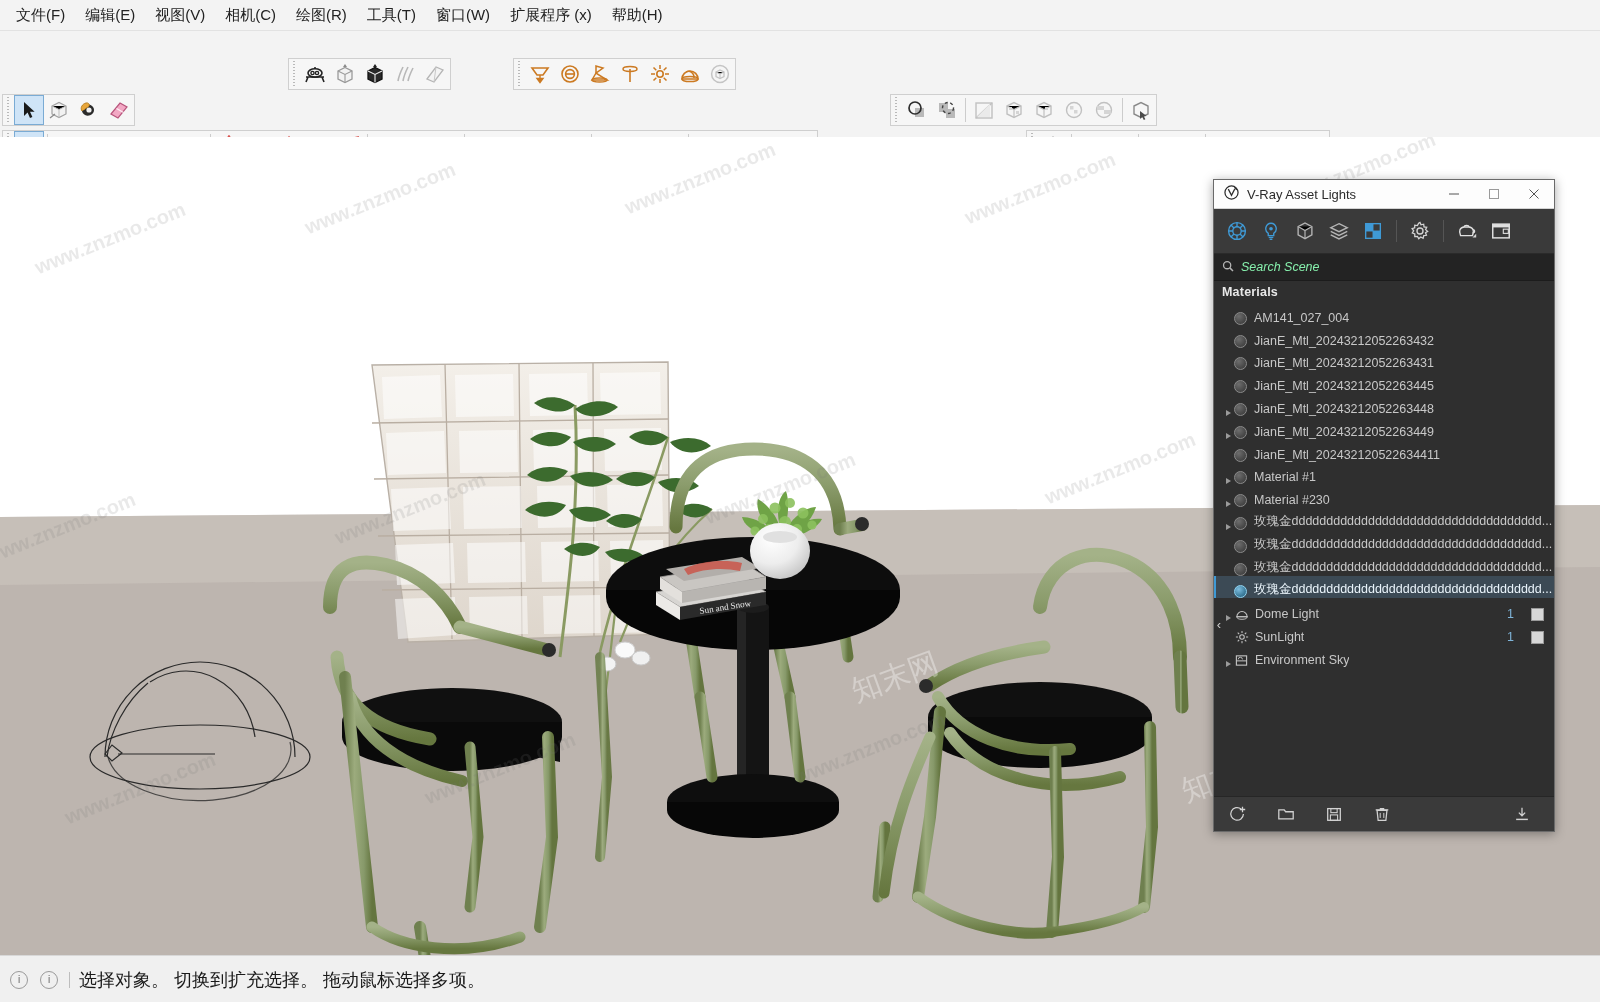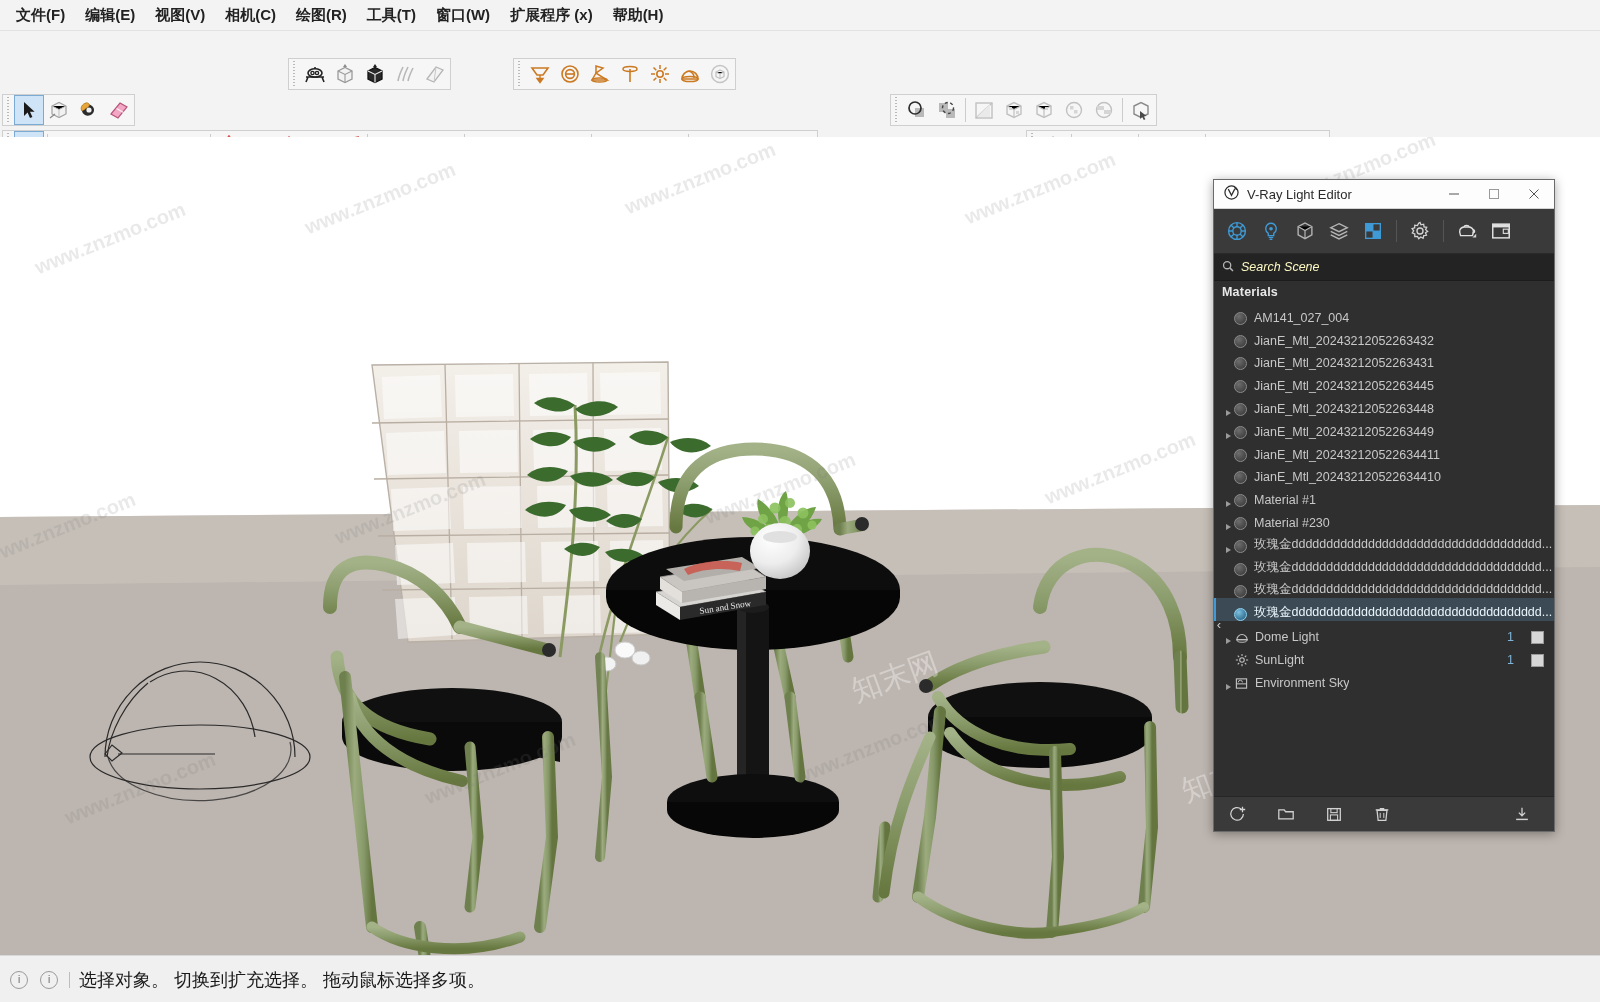--- a/index.html
+++ b/index.html
@@ -7,21 +7,21 @@
     width:1600px;height:1002px;overflow:hidden;
     font-family:"Liberation Sans","DejaVu Sans",sans-serif;
     background:#f0f0f0;position:relative;
   }
   
   .menubar{
     height:30px;background:#f3f3f3;display:flex;align-items:center;
     padding-left:6px;border-bottom:1px solid #e2e2e2;
   }
   .menubar .mi{
-    font-size:15px;color:#222;padding:3px 10px;white-space:nowrap;cursor:default;font-weight:bold;
+    font-size:15px;color:#222;padding:3px 10px;white-space:nowrap;cursor:default;
   }
   
   .toolrow{position:relative;background:#f3f3f3;}
   .tbgroup{
     position:absolute;display:flex;align-items:center;
     border:1px solid #cfcfcf;background:#f6f6f6;height:32px;
     box-sizing:border-box;
   }
   .grip{width:7px;height:26px;margin:0 2px;
     background-image:repeating-linear-gradient(to bottom,#b9b9b9 0 1px,transparent 1px 3px);
@@ -68,21 +68,21 @@
     border-bottom:1px solid #2a2a2a;padding:0 6px;
   }
   .ae-tab{width:34px;height:34px;display:flex;align-items:center;justify-content:center;}
   .ae-tab.sel svg *{stroke:#3f9ad6 !important;}
   .ae-tab.sel .fillsel{fill:#3f9ad6 !important;}
   .vsep{width:1px;height:22px;background:#555;margin:0 6px;}
   .ae-search{
     height:26px;background:#232323;display:flex;align-items:center;padding:0 8px;flex:none;
     border-bottom:1px solid #1c1c1c;
   }
-  .ae-search .ph{font-size:12.5px;color:#fef9c3;font-style:italic;margin-left:7px;}
+  .ae-search .ph{font-size:12.5px;color:#86efac;font-style:italic;margin-left:7px;}
   .ae-list{flex:1;overflow:hidden;background:#2f2f2f;position:relative;}
   .sect{font-size:12.5px;color:#e8e8e8;padding:4px 0 3px 8px;font-weight:600;letter-spacing:.2px;}
   .row{
     height:22.8px;display:flex;align-items:flex-end;padding-left:8px;white-space:nowrap;
     overflow:hidden;position:relative;
   }
   .row.sel{background:#3c4a55;border-left:2px solid #3f9ad6;padding-left:6px;}
   .row .arrow{width:12px;flex:none;display:flex;align-items:center;justify-content:center;}
   .row .arrow:after{content:"";border-top:3.5px solid transparent;border-bottom:3.5px solid transparent;
     border-left:5px solid #9b9b9b;display:block;}
@@ -763,21 +763,21 @@
 <div class="ae">
 
   <div class="ae-title">
     <span class="vlogo">
       <svg width="15" height="15" viewBox="0 0 16 16">
           <circle cx="8" cy="8" r="7" fill="none" stroke="#2b2b2b" stroke-width="1.3"></circle>
           <path d="M4.6 4.4 L8 11 L11.4 4.4" fill="none" stroke="#2b2b2b" stroke-width="1.3"></path>
           <path d="M11 2.6 L13.6 5.2" stroke="#2b2b2b" stroke-width="1.3"></path>
         </svg>
     </span>
-    <span class="t">V-Ray Light Editor</span>
+    <span class="t">V-Ray Asset Lights</span>
     <span class="wbtn">
       <svg width="12" height="12" viewBox="0 0 12 12">
           <path d="M1 6 L11 6" stroke="#555" stroke-width="1"></path>
         </svg>
     </span>
     <span class="wbtn">
       <svg width="12" height="12" viewBox="0 0 12 12">
           <rect x="1.5" y="1.5" width="9" height="9" fill="none" stroke="#9a9a9a" stroke-width="1"></rect>
         </svg>
     </span>
@@ -890,25 +890,20 @@
       </div>
     <div class="row">
         <span class="arrow"></span>
         <span class="sphere"></span>
         <span class="lbl">JianE_Mtl_20243212052263449</span>
       </div>
     <div class="row">
         <span class="arrow none"></span>
         <span class="sphere"></span>
         <span class="lbl">JianE_Mtl_202432120522634411</span>
-      </div>
-    <div class="row">
-        <span class="arrow none"></span>
-        <span class="sphere"></span>
-        <span class="lbl">JianE_Mtl_202432120522634410</span>
       </div>
     <div class="row">
         <span class="arrow"></span>
         <span class="sphere"></span>
         <span class="lbl">Material #1</span>
       </div>
     <div class="row">
         <span class="arrow"></span>
         <span class="sphere"></span>
         <span class="lbl">Material #230</span>

